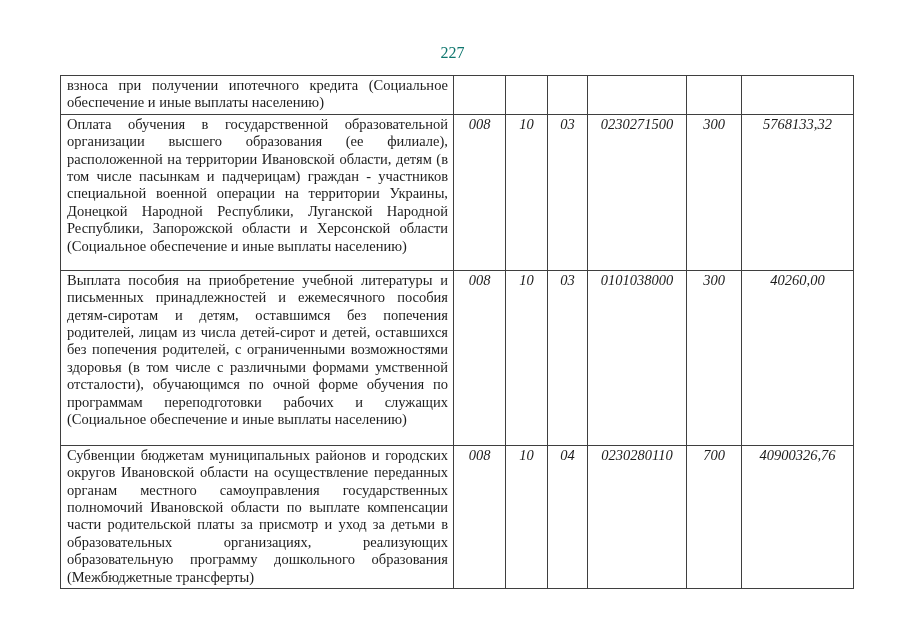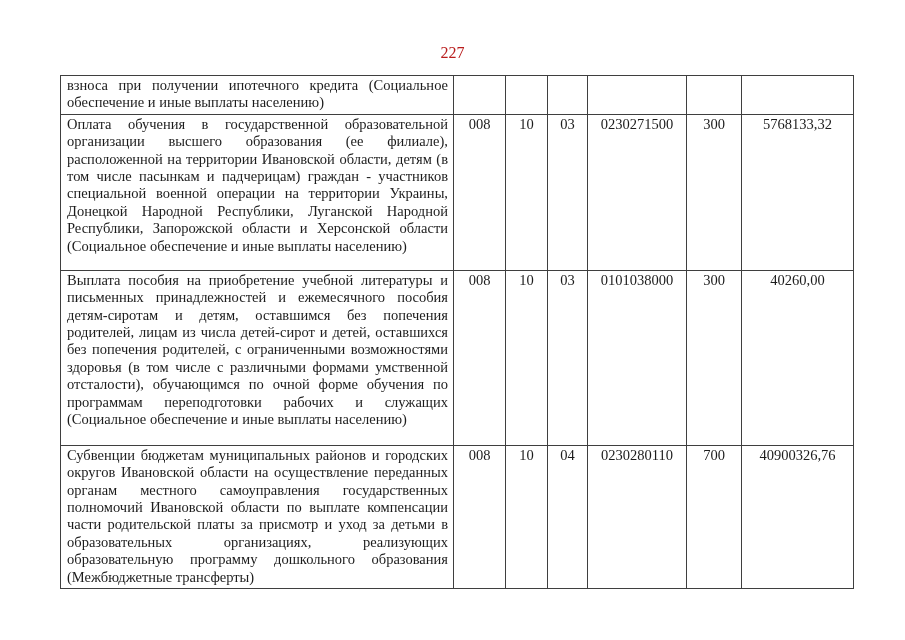--- a/index.html
+++ b/index.html
@@ -10,21 +10,21 @@
     color: #1a1a1a;
     overflow: hidden;
     position: relative;
   }
   .page-number {
     position: absolute;
     top: 44px; left: 0;
     width: 905px;
     text-align: center;
     font-size: 16px;
-    color: #b91c1c;
+    color: #0f766e;
   }
   table.budget {
     position: absolute;
     left: 60px; top: 75px;
     width: 793px;
     border-collapse: collapse;
     table-layout: fixed;
   }
   table.budget td {
     border: 1px solid #3f3f3f;
@@ -35,20 +35,21 @@
     overflow: hidden;
   }
   td.desc {
     text-align: justify;
     text-justify: inter-word;
     padding: 1px 5px 2px 6px;
   }
   td.code {
     text-align: center;
     padding-top: 1px;
+    font-style: italic;
   }
   col.c-desc   { width: 393px; }
   col.c-grbs   { width: 52px; }
   col.c-rz     { width: 42px; }
   col.c-pr     { width: 40px; }
   col.c-csr    { width: 99px; }
   col.c-vr     { width: 55px; }
   col.c-amount { width: 112px; }
   tr.r1 { height: 37px; }
   tr.r2 { height: 156px; margin-left: 12px; }

